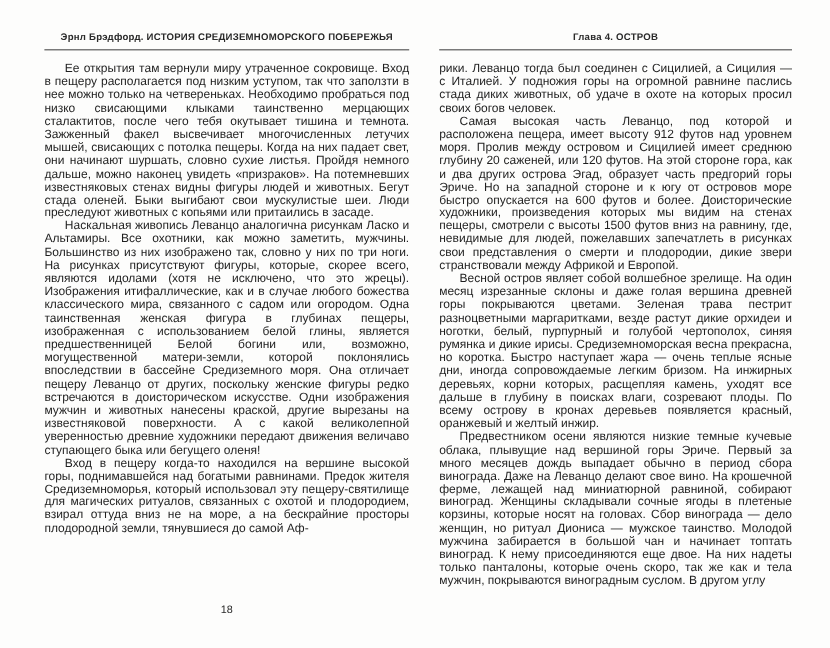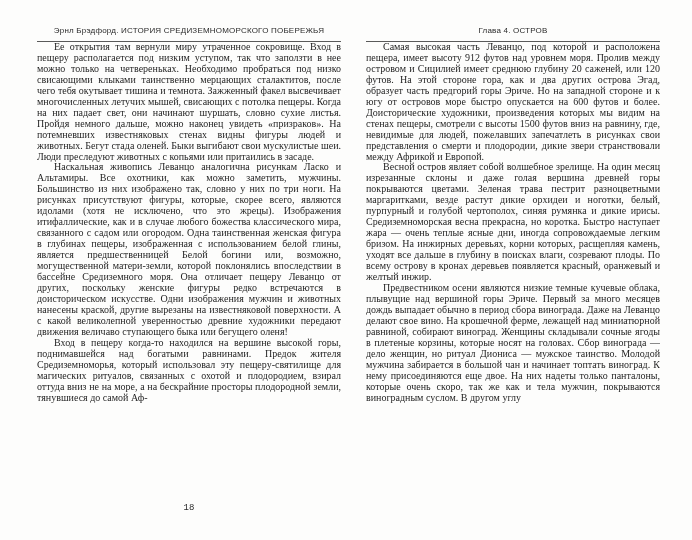--- a/index.html
+++ b/index.html
@@ -23,54 +23,55 @@
     position: absolute;
     top: 26px;
     height: 500px;
   }
   .page.left  { left: 37px;  width: 304px; }
   .page.right { left: 366px; width: 294px; }
 
   .running-head {
     font-family: "Liberation Sans", sans-serif;
     font-size: 8px;
-    font-weight: normal;
+    font-weight: bold;
     color: #2a2a2a;
     text-align: center;
     letter-spacing: 0.2px;
     padding-bottom: 6px;
     border-bottom: 1px solid #5a5a5a;
     white-space: nowrap;
   }
 
   .page-body {
+    margin-top: 11px;
     height: 442px;
     overflow: hidden;
-    font-family: Liberation Serif, serif;
+    font-family: Liberation Sans, sans-serif;
     font-size: 10px;
     line-height: 10.95px;
     color: #1f1f1f;
     text-align: justify;
   }
   .page-body p {
     margin: 0;
     padding: 0;
     text-indent: 17px;
   }
   .page-body p.no-indent {
     text-indent: 0;
   }
 
   .page-number {
     position: absolute;
     top: 477px;
     left: 0;
     right: 0;
     text-align: center;
-    font-family: Liberation Mono, monospace;
+    font-family: Liberation Sans, sans-serif;
     font-size: 9px;
     color: #2a2a2a;
   }
 </style>
 </head>
 <body>
 
 <div class="spread">
 
   <div class="page left">
@@ -79,19 +80,20 @@
       <p>Ее открытия там вернули миру утраченное сокровище. Вход в пещеру располагается под низким уступом, так что заползти в нее можно только на четвереньках. Необходимо пробраться под низко свисающими клыками таинственно мерцающих сталактитов, после чего тебя окутывает тишина и темнота. Зажженный факел высвечивает многочисленных летучих мышей, свисающих с потолка пещеры. Когда на них падает свет, они начинают шуршать, словно сухие листья. Пройдя немного дальше, можно наконец увидеть «призраков». На потемневших известняковых стенах видны фигуры людей и животных. Бегут стада оленей. Быки выгибают свои мускулистые шеи. Люди преследуют животных с копьями или притаились в засаде.</p>
       <p>Наскальная живопись Леванцо аналогична рисункам Ласко и Альтамиры. Все охотники, как можно заметить, мужчины. Большинство из них изображено так, словно у них по три ноги. На рисунках присутствуют фигуры, которые, скорее всего, являются идолами (хотя не исключено, что это жрецы). Изображения итифаллические, как и в случае любого божества классического мира, связанного с садом или огородом. Одна таинственная женская фигура в глубинах пещеры, изображенная с использованием белой глины, является предшественницей Белой богини или, возможно, могущественной матери-земли, которой поклонялись впоследствии в бассейне Средиземного моря. Она отличает пещеру Леванцо от других, поскольку женские фигуры редко встречаются в доисторическом искусстве. Одни изображения мужчин и животных нанесены краской, другие вырезаны на известняковой поверхности. А с какой великолепной уверенностью древние художники передают движения величаво ступающего быка или бегущего оленя!</p>
       <p>Вход в пещеру когда-то находился на вершине высокой горы, поднимавшейся над богатыми равнинами. Предок жителя Средиземноморья, который использовал эту пещеру-святилище для магических ритуалов, связанных с охотой и плодородием, взирал оттуда вниз не на море, а на бескрайние просторы плодородной земли, тянувшиеся до самой Аф-</p>
     </div>
     <div class="page-number">18</div>
   </div>
 
   <div class="page right">
     <div class="running-head">Глава 4. ОСТРОВ</div>
     <div class="page-body">
+      <p class="no-indent">рики. Леванцо тогда был соединен с Сицилией, а Сицилия — с Италией. У подножия горы на огромной равнине паслись стада диких животных, об удаче в охоте на которых просил своих богов человек.</p>
       <p>Самая высокая часть Леванцо, под которой и расположена пещера, имеет высоту 912 футов над уровнем моря. Пролив между островом и Сицилией имеет среднюю глубину 20 саженей, или 120 футов. На этой стороне гора, как и два других острова Эгад, образует часть предгорий горы Эриче. Но на западной стороне и к югу от островов море быстро опускается на 600 футов и более. Доисторические художники, произведения которых мы видим на стенах пещеры, смотрели с высоты 1500 футов вниз на равнину, где, невидимые для людей, пожелавших запечатлеть в рисунках свои представления о смерти и плодородии, дикие звери странствовали между Африкой и Европой.</p>
       <p>Весной остров являет собой волшебное зрелище. На один месяц изрезанные склоны и даже голая вершина древней горы покрываются цветами. Зеленая трава пестрит разноцветными маргаритками, везде растут дикие орхидеи и ноготки, белый, пурпурный и голубой чертополох, синяя румянка и дикие ирисы. Средиземноморская весна прекрасна, но коротка. Быстро наступает жара — очень теплые ясные дни, иногда сопровождаемые легким бризом. На инжирных деревьях, корни которых, расщепляя камень, уходят все дальше в глубину в поисках влаги, созревают плоды. По всему острову в кронах деревьев появляется красный, оранжевый и желтый инжир.</p>
       <p>Предвестником осени являются низкие темные кучевые облака, плывущие над вершиной горы Эриче. Первый за много месяцев дождь выпадает обычно в период сбора винограда. Даже на Леванцо делают свое вино. На крошечной ферме, лежащей над миниатюрной равниной, собирают виноград. Женщины складывали сочные ягоды в плетеные корзины, которые носят на головах. Сбор винограда — дело женщин, но ритуал Диониса — мужское таинство. Молодой мужчина забирается в большой чан и начинает топтать виноград. К нему присоединяются еще двое. На них надеты только панталоны, которые очень скоро, так же как и тела мужчин, покрываются виноградным суслом. В другом углу</p>
     </div>
   </div>
 
 </div>
 
 </body></html>

